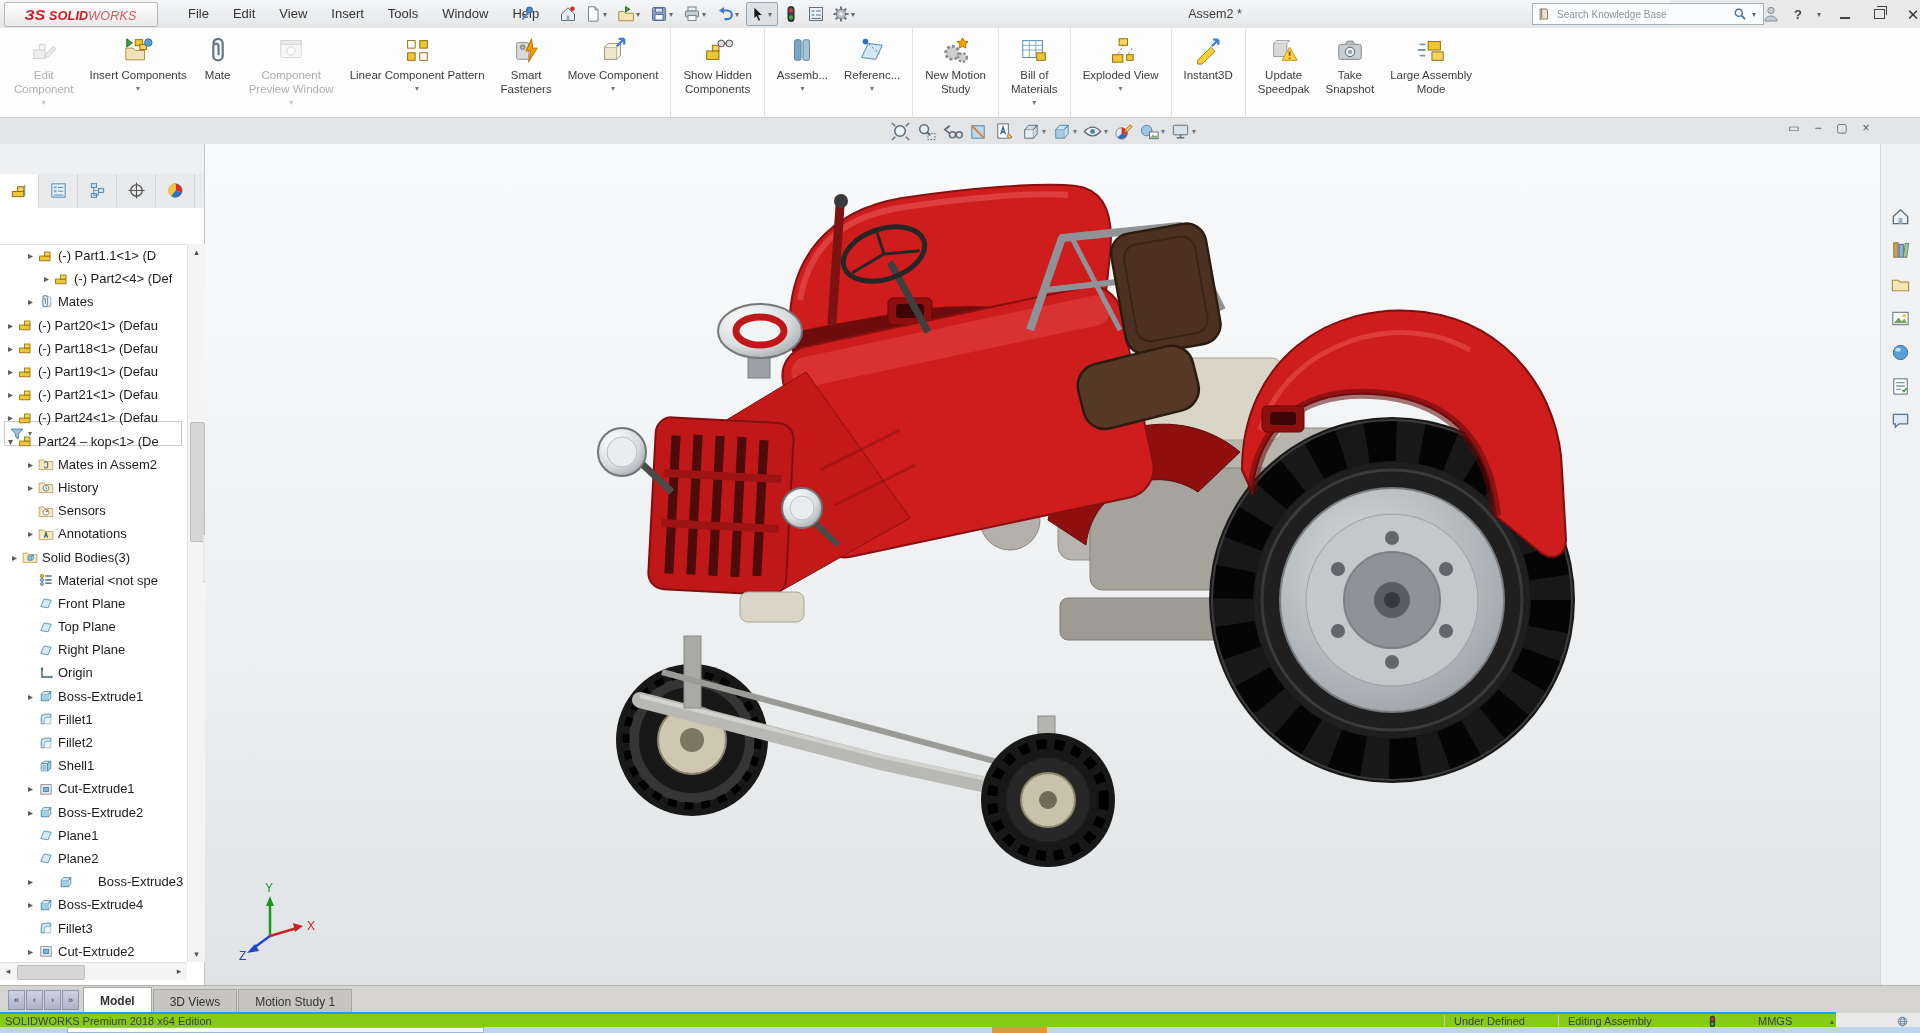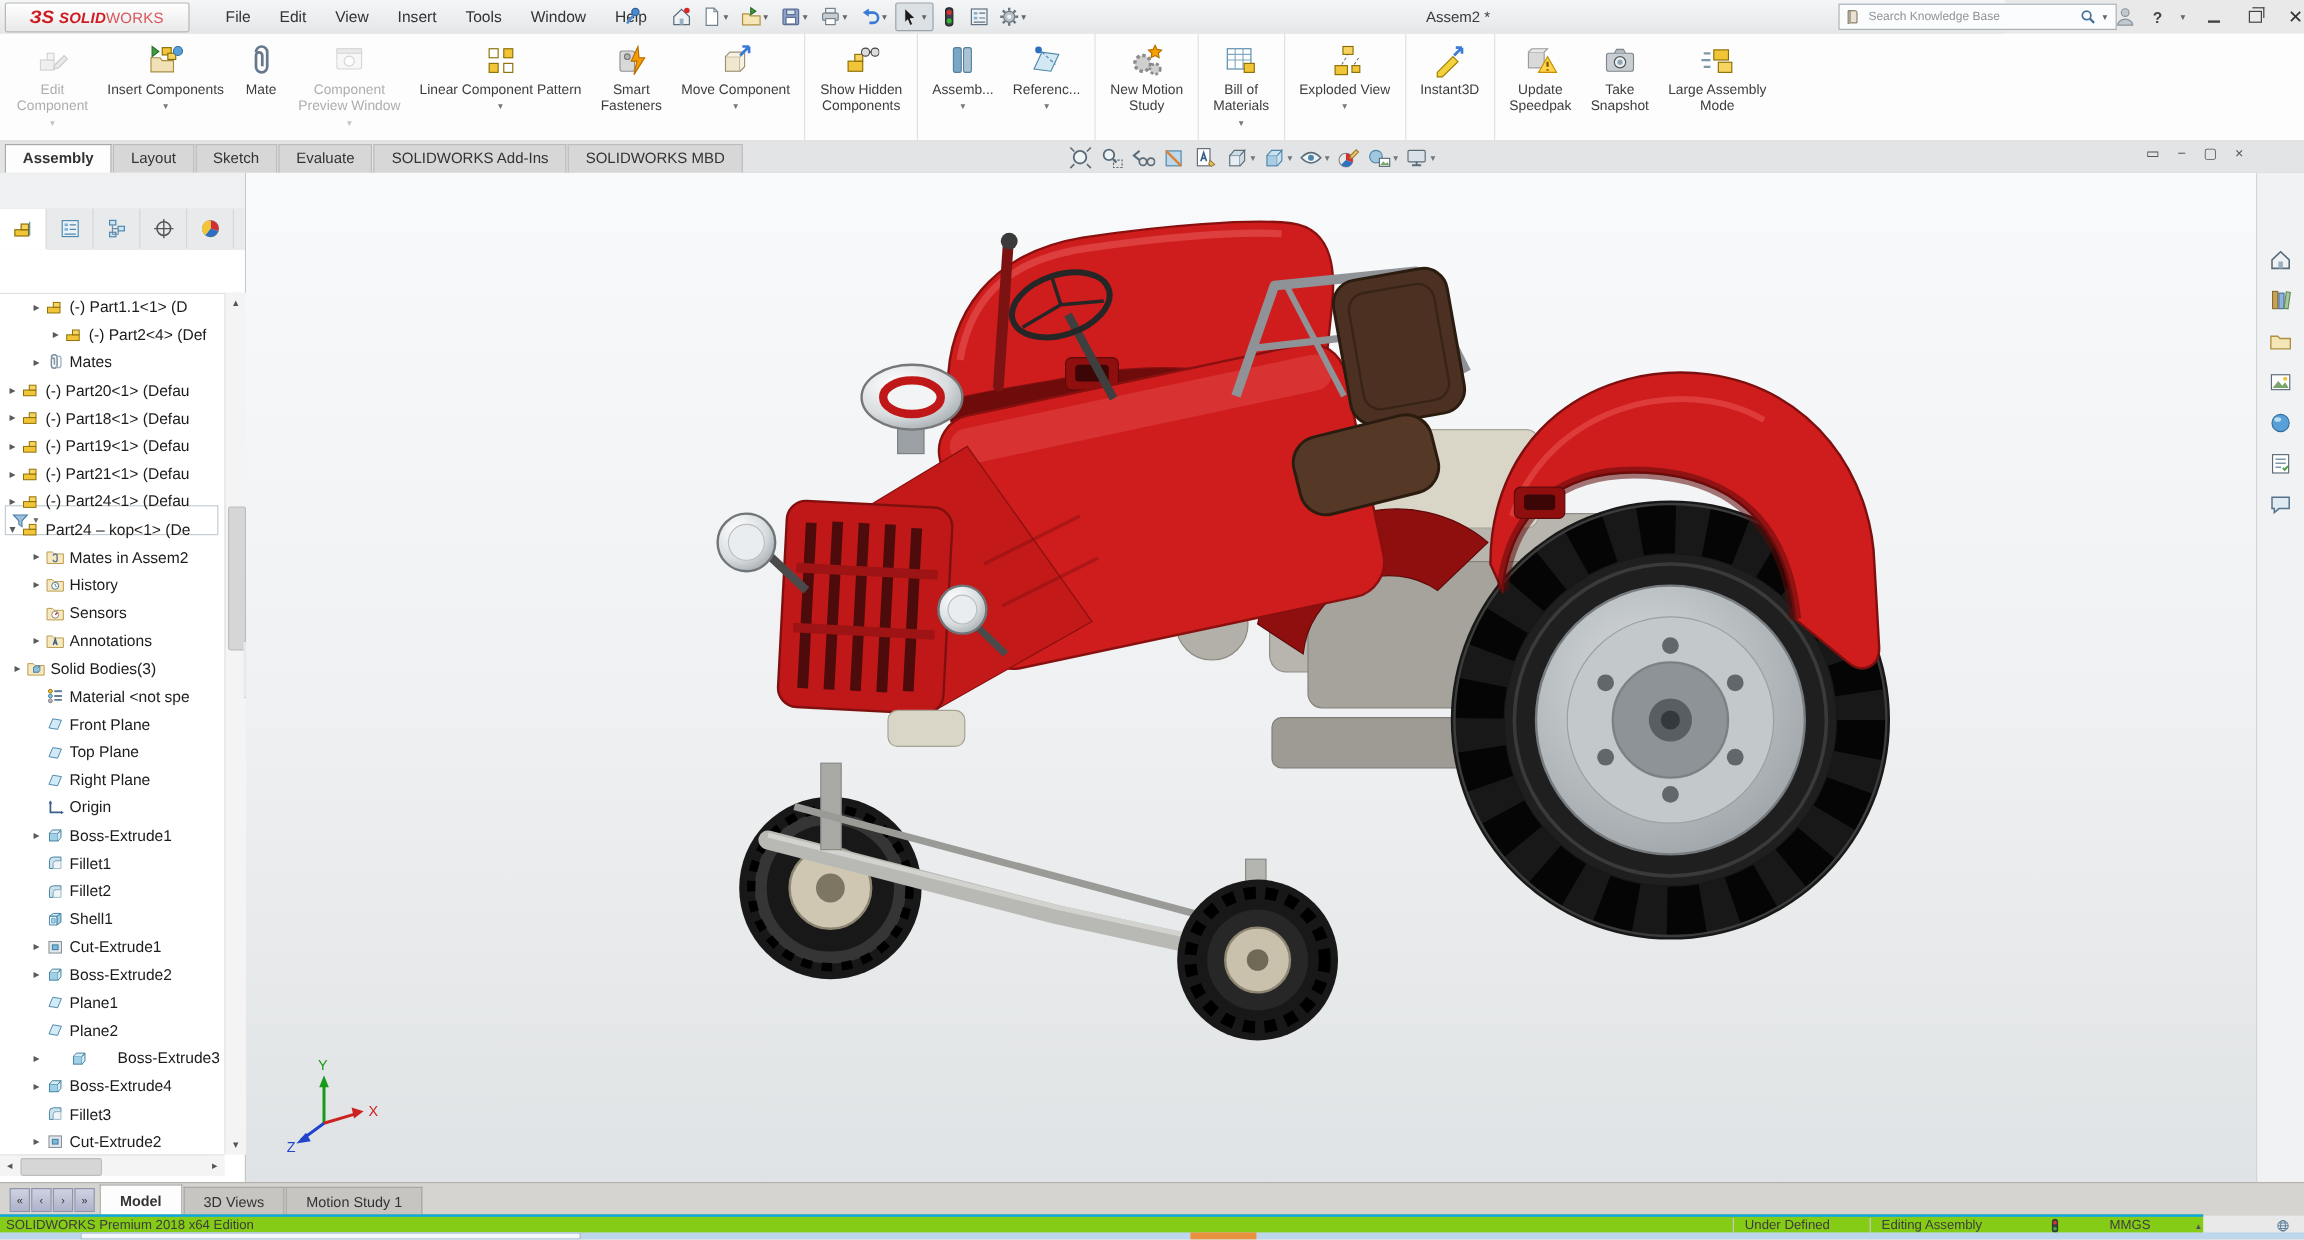--- a/index.html
+++ b/index.html
@@ -7,21 +7,21 @@
        font-family:"Liberation Sans",sans-serif;color:#222;-webkit-font-smoothing:antialiased}
   .abs{position:absolute}
   svg.ic{display:block}
 
   
   #titlebar{left:0;top:0;width:1671px;height:28px;background:linear-gradient(#f5f6f7,#e4e6e8);border-bottom:1px solid #cfd1d3}
   #logo{left:4px;top:2px;width:152px;height:23px;background:linear-gradient(#ffffff,#e9e9e9);
         border:1px solid #b8b8b8;border-radius:2px;display:flex;align-items:center;justify-content:center;gap:4px}
   #logo .glyph{font-style:italic;font-weight:bold;font-size:15px;color:#d01a22;transform:scaleX(1.05)}
   #logo .b1{font-style:italic;font-weight:bold;font-size:12.5px;color:#d01a22;letter-spacing:.2px}
-  #logo .b2{font-size:12.5px;color:#d9565c;letter-spacing:.2px}
+  #logo .b2{font-style:italic;font-size:12.5px;color:#d9565c;letter-spacing:.2px}
   #menus{left:176px;top:0;height:28px;display:flex;align-items:flex-start}
   .menu{padding:0 12px;font-size:13px;color:#333;height:28px;line-height:28px;cursor:default}
   #pin{left:518px;top:5px;width:18px;height:18px}
   #quickbar{left:556px;top:2px;height:24px;display:flex;align-items:center;gap:1px}
   .qbtn{display:flex;align-items:center;height:22px;padding:0 2px;border:1px solid transparent;border-radius:2px}
   .qbtn svg{width:18px;height:18px}
   .qbtn.pressed{background:#dce1e5;border-color:#9aa4ac}
   .qcaret{font-size:8px;color:#666;margin:0 3px 0 1px}
   #doc-title{left:1050px;top:0;width:330px;height:28px;text-align:center;line-height:28px;font-size:12.5px;color:#3a3a3a}
   #searchbox{left:1532px;top:3px;width:222px;height:20px;border:1px solid #a7b1b8;background:#fbfcfd;
@@ -753,29 +753,20 @@
       <svg class="ic">
         <use href="#c-large-assembly-mode"></use>
       </svg>
       <span class="l">Large Assembly</span>
       <span class="l">Mode</span>
       <span class="ccaret" style="visibility:hidden">▾</span>
     </div>
   </div>
 
 <div id="tabrow" class="abs">
-  <div id="rtabs" class="abs">
-
-  <span class="rtab active">Assembly</span>
-      <span class="rtab">Layout</span>
-      <span class="rtab">Sketch</span>
-      <span class="rtab">Evaluate</span>
-      <span class="rtab">SOLIDWORKS Add-Ins</span>
-      <span class="rtab">SOLIDWORKS MBD</span>
-    </div>
   <div id="headsup" class="abs">
 
       <span class="hbtn">
         <svg class="ic">
           <use href="#h-zoom-to-fit"></use>
         </svg>
 
       </span>
 
       <span class="hbtn">

